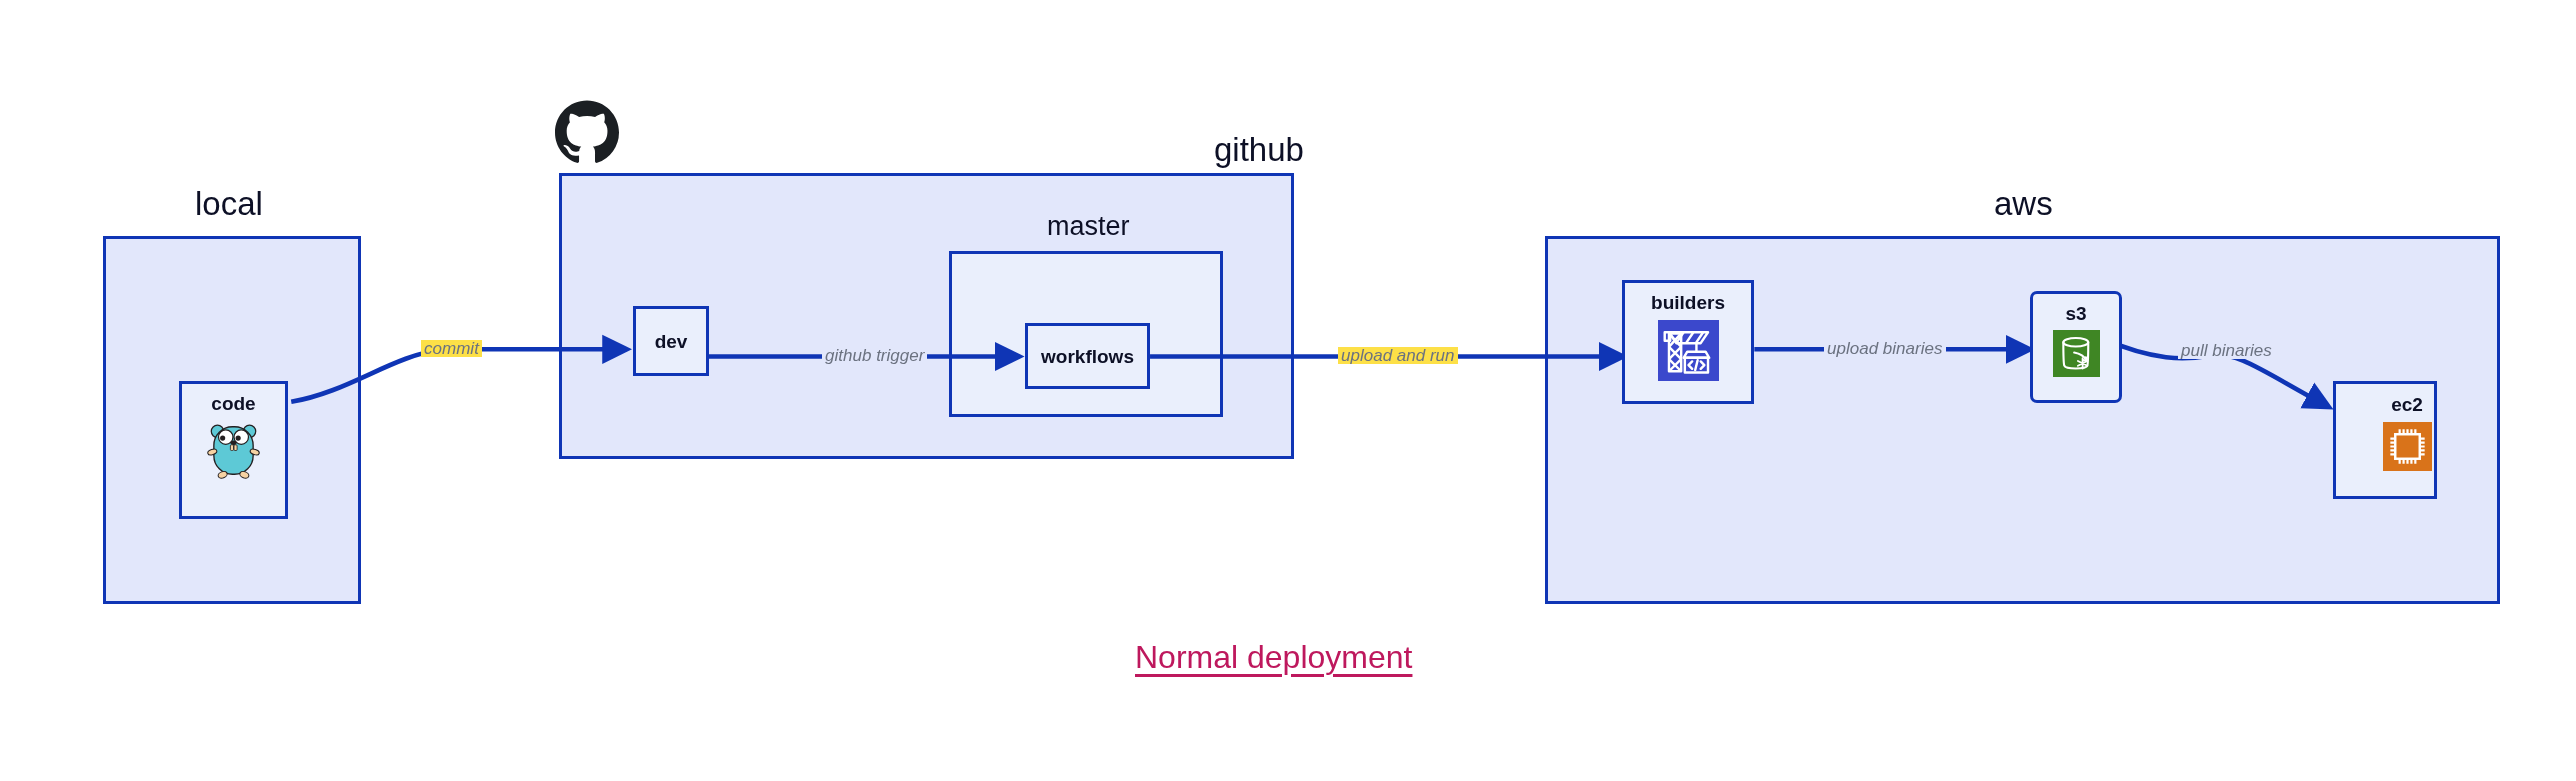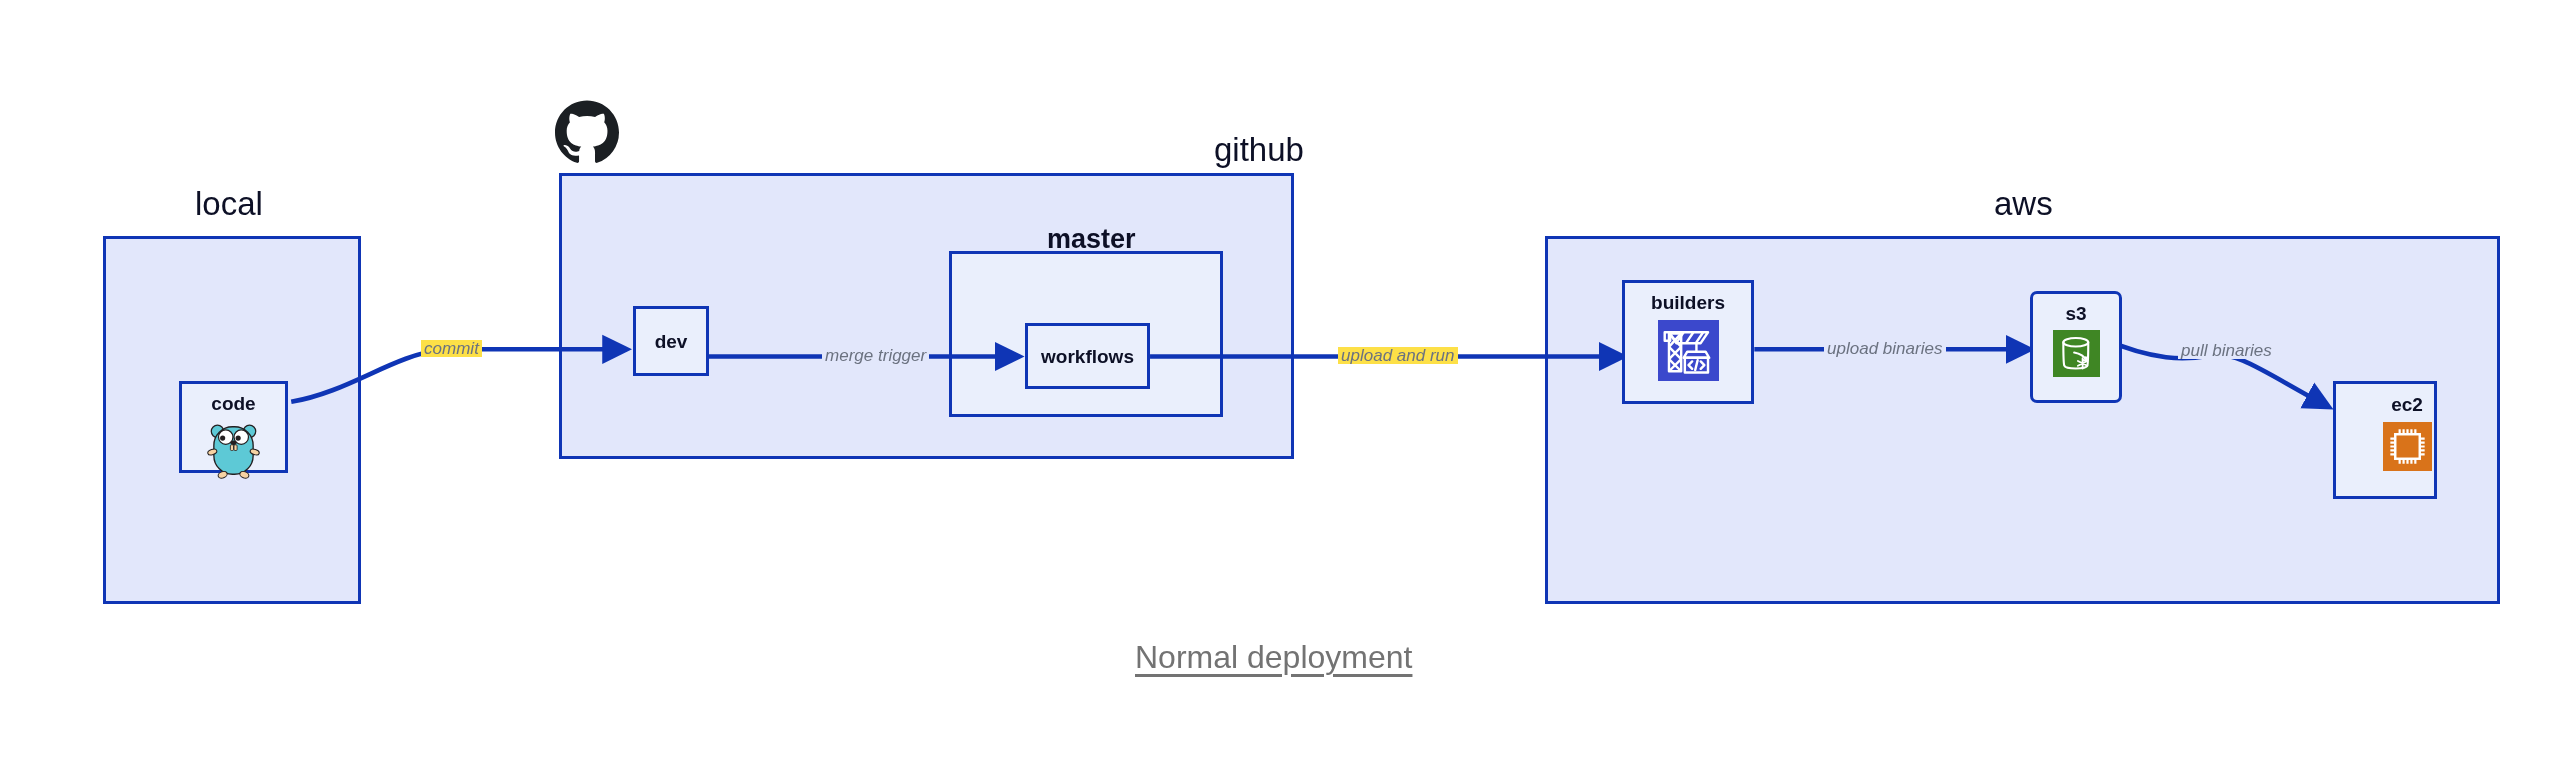--- a/index.html
+++ b/index.html
@@ -68,41 +68,41 @@
     font-style: italic;
     line-height: 1;
     white-space: nowrap;
     background: #fde047;
     padding: 0 3.1px;
   }
   .edge-label.on-zone  { background: #e2e7fb; }
   
   #diagram-title {
     position: absolute;
-    color: #737373;
+    color: #be185d;
     font-size: 32px;
     line-height: 1;
     white-space: nowrap;
     text-decoration: underline;
     text-underline-offset: 6.2px;
     text-decoration-thickness: 2.6px;
   }
 </style>
 </head>
 <body>
 
 <div id="canvas">
 
   <div class="zone-label" style="left:195px; top:187px;">local</div>
   <div class="zone" id="zone-local" style="left:103px; top:236px; width:258px; height:368px;"></div>
 
   <div class="zone-label" style="left:1214px; top:133px;">github</div>
   <div class="zone" id="zone-github" style="left:559px; top:173px; width:735px; height:286px;"></div>
 
-  <div class="zone-label" style="left:1047px; top:226px; font-size:27px;font-weight:bold;">master</div>
+  <div class="zone-label" style="left:1047px; top:213px; font-size:27px;">master</div>
   <div class="zone" id="zone-master" style="left:949px; top:251px; width:274px; height:166px; background:#eaeffc;"></div>
 
   <div class="zone-label" style="left:1994px; top:187px;">aws</div>
   <div class="zone" id="zone-aws" style="left:1545px; top:236px; width:955px; height:368px;"></div>
 
   <div style="position:absolute; left:555px; top:99px; width:64px; height:67px;">
     <svg viewBox="0 0 16 16" width="64" height="67" aria-hidden="true">
       <path fill="#1b1f23" d="M8 0C3.58 0 0 3.58 0 8c0 3.54 2.29 6.53 5.47 7.59.4.07.55-.17.55-.38
          0-.19-.01-.82-.01-1.49-2.01.37-2.53-.49-2.69-.94-.09-.23-.48-.94-.82-1.13-.28-.15-.68-.52-.01-.53.63-.01
          1.08.58 1.23.82.72 1.21 1.87.87 2.33.66.07-.52.28-.87.51-1.07-1.78-.2-3.64-.89-3.64-3.95
@@ -124,26 +124,26 @@
     <path d="M 1375 692 L 1978 692" fill="none" stroke="#0f35b5" stroke-width="9" marker-end="url(#arw)"></path>
 
     <path d="M 2232 692 L 3150 692" fill="none" stroke="#0f35b5" stroke-width="9" marker-end="url(#arw)"></path>
 
     <path d="M 3405 678 L 3940 678" fill="none" stroke="#0f35b5" stroke-width="9" marker-end="url(#arw)"></path>
 
     <path d="M 4082 658 C 4180 700, 4240 700, 4290 690 C 4345 682, 4390 720, 4520 790" fill="none" stroke="#0f35b5" stroke-width="9" marker-end="url(#arw)"></path>
   </svg>
 
   <div class="edge-label" style="left:421px; top:340px;">commit</div>
-  <div class="edge-label on-zone" style="left:822px; top:347px;">merge trigger</div>
+  <div class="edge-label on-zone" style="left:822px; top:347px;">github trigger</div>
   <div class="edge-label" style="left:1338px; top:347px;">upload and run</div>
   <div class="edge-label on-zone" style="left:1824px; top:340px;">upload binaries</div>
   <div class="edge-label on-zone" style="left:2178px; top:342px;">pull binaries</div>
 
-  <div class="node" id="node-code" style="left:179px; top:381px; width:109px; height:92px; padding-top:10.3px;">
+  <div class="node" id="node-code" style="left:179px; top:381px; width:109px; height:138px; padding-top:10.3px;">
     <div class="node-title">code</div>
     <div class="node-icon" style="margin-top:7.2px;">
       <svg width="57" height="61" viewBox="0 0 110 118">
 
         <ellipse cx="24" cy="22" rx="12" ry="12" fill="#5dc9d6" stroke="#231f20" stroke-width="2.4"></ellipse>
         <ellipse cx="86" cy="22" rx="12" ry="12" fill="#5dc9d6" stroke="#231f20" stroke-width="2.4"></ellipse>
 
         <rect x="17" y="13" width="76" height="92" rx="36" ry="36" fill="#5dc9d6" stroke="#231f20" stroke-width="2.6"></rect>
 
         <ellipse cx="14" cy="62" rx="9" ry="5" fill="#f6d2a2" stroke="#231f20" stroke-width="2" transform="rotate(-18 14 62)"></ellipse>

